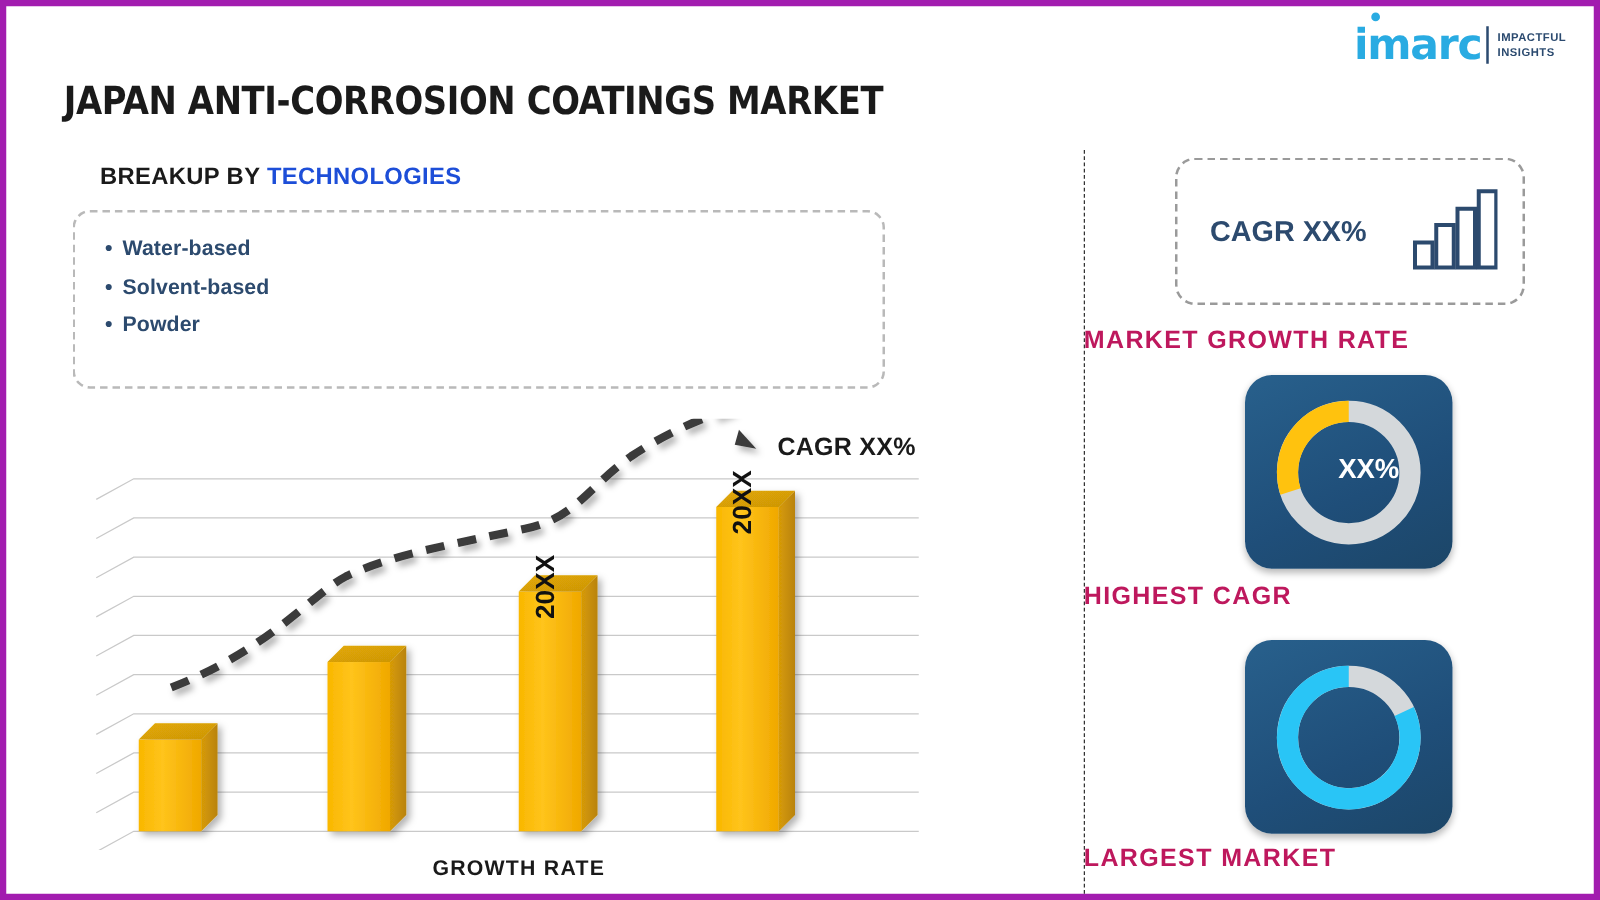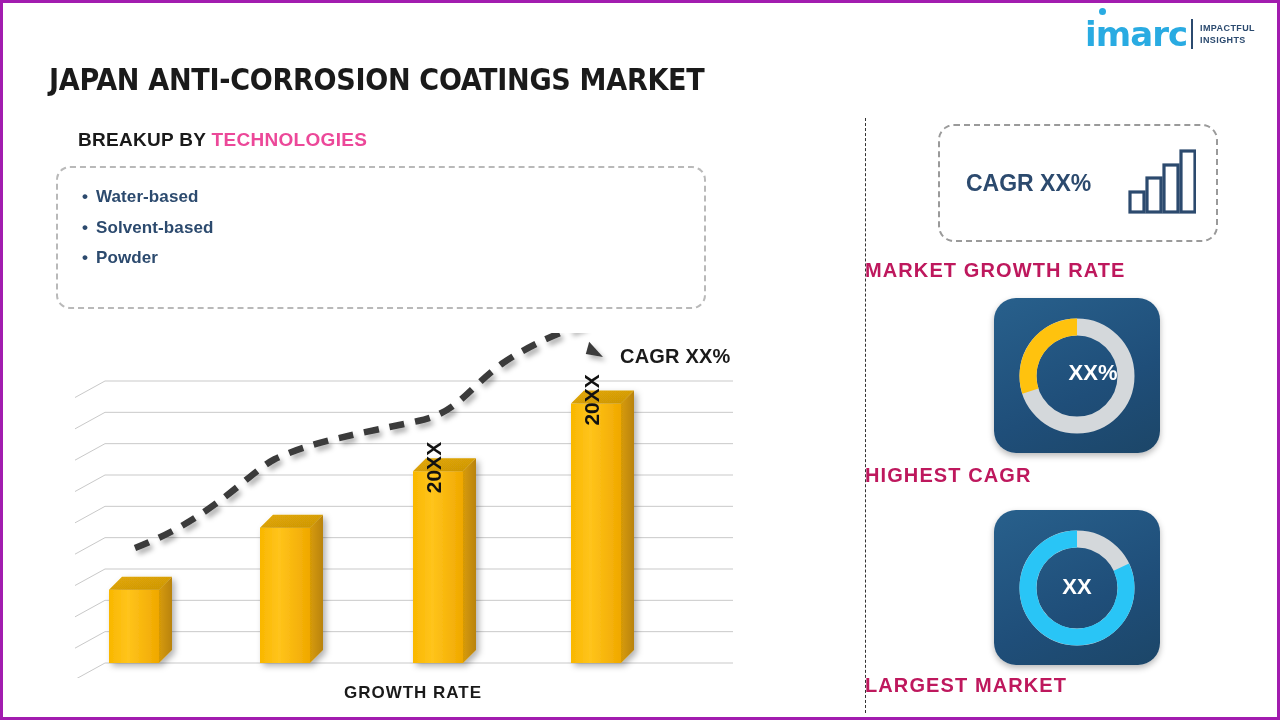--- a/index.html
+++ b/index.html
@@ -6,21 +6,21 @@
   html,body { width:1280px; height:720px; }
   body {
     font-family:"Liberation Sans", sans-serif;
     background:#ffffff;
     position:relative;
     overflow:hidden;
   }
   .page {
     position:absolute; inset:0;
     background:#fff;
-    border:3px solid #a21caf;
+    border:5px solid #a21caf;
   }
 
   
   .logo { position:absolute; top:14px; right:22px; display:flex; align-items:center; }
   .logo-word {
     font-size:34px; font-weight:bold; color:#29ABE2;
     letter-spacing:-1px; line-height:1; position:relative;
     font-family:"DejaVu Sans", sans-serif;
   }
   .logo-dot {
@@ -38,21 +38,21 @@
     font-family:"DejaVu Sans Condensed","Liberation Sans", sans-serif;
     transform:scaleX(0.97); transform-origin:left center;
   }
 
   
   .subtitle {
     position:absolute; left:75px; top:126px;
     font-size:19px; font-weight:bold; letter-spacing:.3px;
   }
   .subtitle .dark { color:#1a1a1a; }
-  .subtitle .blue { color:#ec4899; }
+  .subtitle .blue { color:#1d4ed8; }
 
   
   .bullet-box {
     position:absolute; left:53px; top:163px;
     width:650px; height:143px;
     border:2px dashed #b9b9b9; border-radius:14px;
     padding:14px 0 0 24px;
   }
   .bullet {
     font-size:17px; font-weight:bold; color:#2c4a6e;
@@ -236,17 +236,16 @@
     </svg>
     <div class="donut-label" style="top:62px; font-size:22px;margin-left:32px;">XX%</div>
   </div>
   <div class="panel-label" style="left:862px; width:496px; top:461px;">HIGHEST CAGR</div>
 
   <div class="tile" style="left:991px; top:507px;">
     <svg width="132" height="132" viewBox="0 0 132 132">
       <circle cx="66" cy="66" r="49" fill="none" stroke="#D4D8DB" stroke-width="17"></circle>
       <path id="arc-largest" fill="none" stroke="#29C5F6" stroke-width="17" stroke-linecap="butt" d="M 66 17 A 49 49 0 1 0 110.33652557083497 45.13681471331148"></path>
     </svg>
-    <div class="donut-label" style="top:64px; font-size:22px;">XX</div>
   </div>
   <div class="panel-label" style="left:862px; width:334px; top:671px;">LARGEST MARKET</div>
 
 </div>
 
 </body></html>

